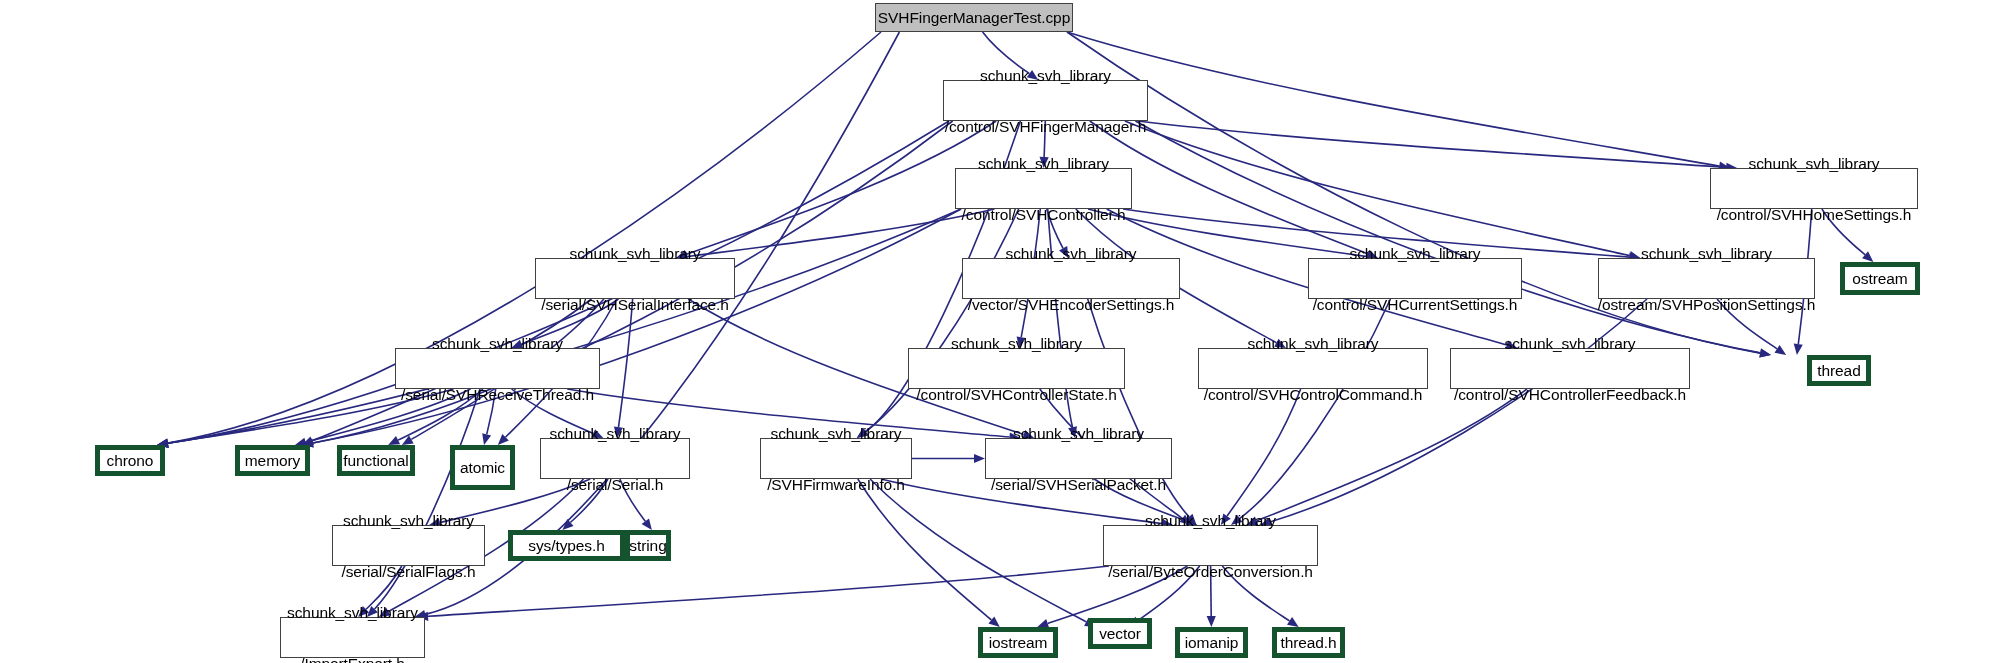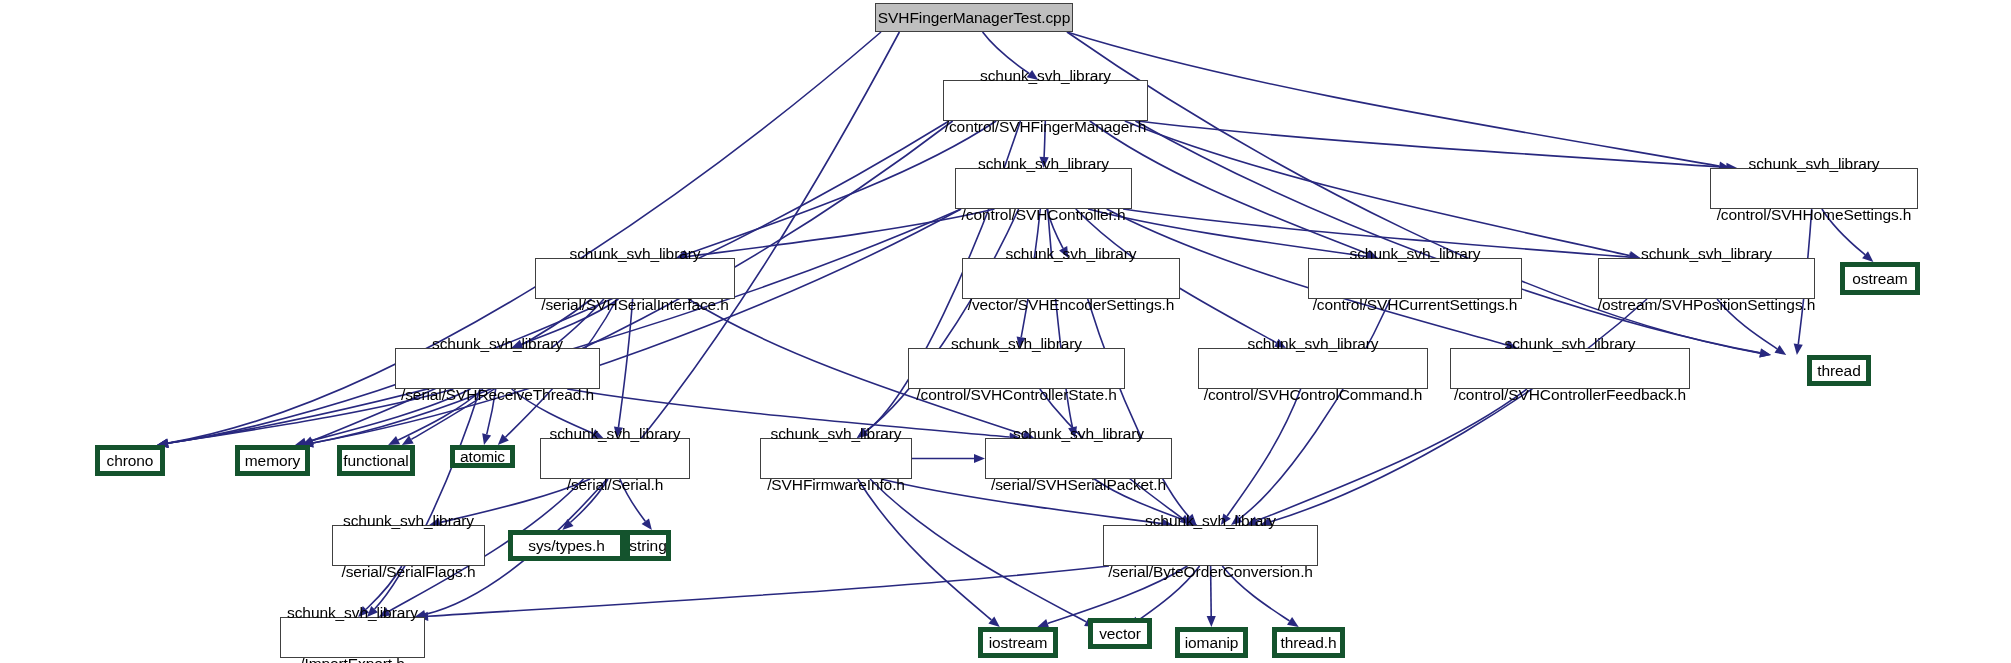--- a/index.html
+++ b/index.html
@@ -200,21 +200,21 @@
       <div class="gnode solid" style="left: 1598px; top: 258px; width: 217px; height: 41px;"><span class="l1">schunk_svh_library</span><span class="l2">/ostream/SVHPositionSettings.h</span></div>
       <div class="gnode light" style="left: 1840px; top: 262px; width: 80px; height: 33px;"><span class="l1">ostream</span></div>
       <div class="gnode solid" style="left: 395px; top: 348px; width: 205px; height: 41px;"><span class="l1">schunk_svh_library</span><span class="l2">/serial/SVHReceiveThread.h</span></div>
       <div class="gnode solid" style="left: 908px; top: 348px; width: 217px; height: 41px;"><span class="l1">schunk_svh_library</span><span class="l2">/control/SVHControllerState.h</span></div>
       <div class="gnode solid" style="left: 1198px; top: 348px; width: 230px; height: 41px;"><span class="l1">schunk_svh_library</span><span class="l2">/control/SVHControlCommand.h</span></div>
       <div class="gnode solid" style="left: 1450px; top: 348px; width: 240px; height: 41px;"><span class="l1">schunk_svh_library</span><span class="l2">/control/SVHControllerFeedback.h</span></div>
       <div class="gnode light" style="left: 1763px; top: 355px; width: 64px; height: 31px; margin-left: 44px;"><span class="l1">thread</span></div>
       <div class="gnode light" style="left: 95px; top: 445px; width: 70px; height: 31px;"><span class="l1">chrono</span></div>
       <div class="gnode light" style="left: 235px; top: 445px; width: 75px; height: 31px;"><span class="l1">memory</span></div>
       <div class="gnode light" style="left: 337px; top: 445px; width: 78px; height: 31px;"><span class="l1">functional</span></div>
-      <div class="gnode light" style="left: 450px; top: 445px; width: 65px; height: 23px;"><span class="l1">atomic</span></div>
+      <div class="gnode light" style="left: 450px; top: 445px; width: 65px; height: 45px;"><span class="l1">atomic</span></div>
       <div class="gnode solid" style="left: 540px; top: 438px; width: 150px; height: 41px;"><span class="l1">schunk_svh_library</span><span class="l2">/serial/Serial.h</span></div>
       <div class="gnode solid" style="left: 760px; top: 438px; width: 152px; height: 41px;"><span class="l1">schunk_svh_library</span><span class="l2">/SVHFirmwareInfo.h</span></div>
       <div class="gnode solid" style="left: 985px; top: 438px; width: 187px; height: 41px;"><span class="l1">schunk_svh_library</span><span class="l2">/serial/SVHSerialPacket.h</span></div>
       <div class="gnode solid" style="left: 332px; top: 525px; width: 153px; height: 41px;"><span class="l1">schunk_svh_library</span><span class="l2">/serial/SerialFlags.h</span></div>
       <div class="gnode light" style="left: 508px; top: 530px; width: 117px; height: 31px;"><span class="l1">sys/types.h</span></div>
       <div class="gnode light" style="left: 625px; top: 530px; width: 46px; height: 31px;"><span class="l1">string</span></div>
       <div class="gnode solid" style="left: 1103px; top: 525px; width: 215px; height: 41px;"><span class="l1">schunk_svh_library</span><span class="l2">/serial/ByteOrderConversion.h</span></div>
       <div class="gnode solid" style="left: 280px; top: 617px; width: 145px; height: 41px;"><span class="l1">schunk_svh_library</span><span class="l2">/ImportExport.h</span></div>
       <div class="gnode light" style="left: 978px; top: 627px; width: 80px; height: 31px;"><span class="l1">iostream</span></div>
       <div class="gnode light" style="left: 1088px; top: 618px; width: 64px; height: 31px;"><span class="l1">vector</span></div>

